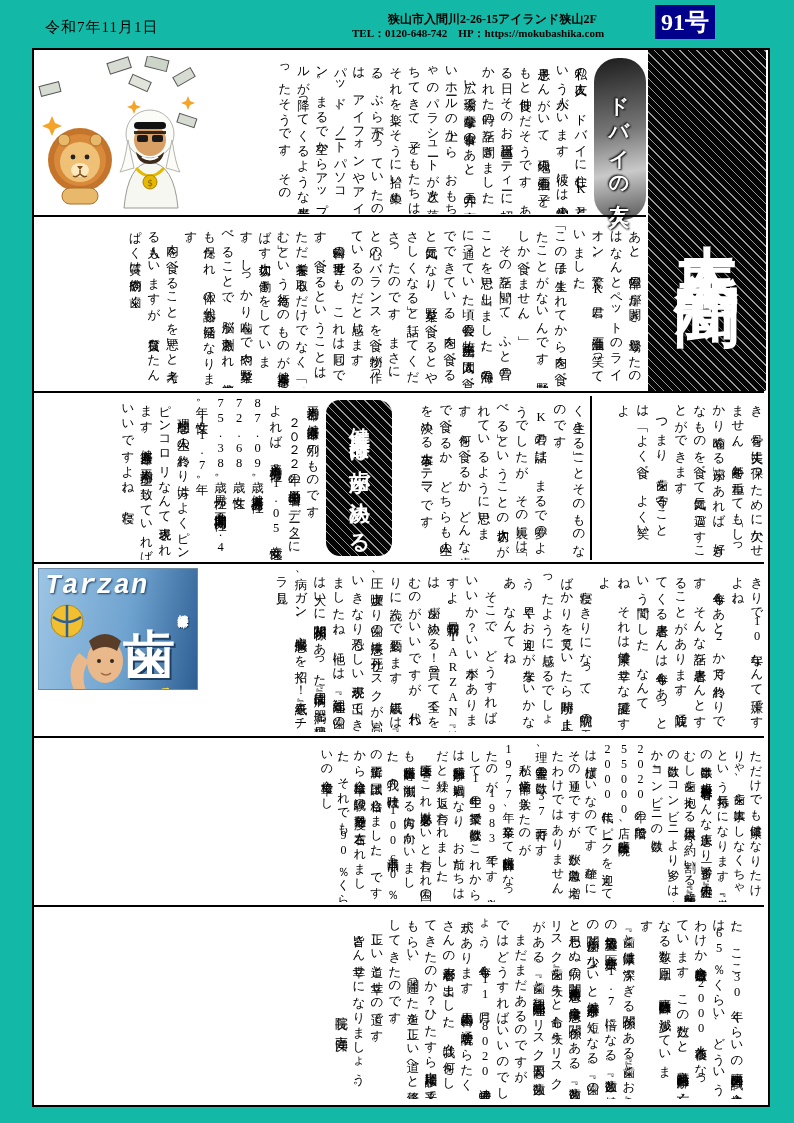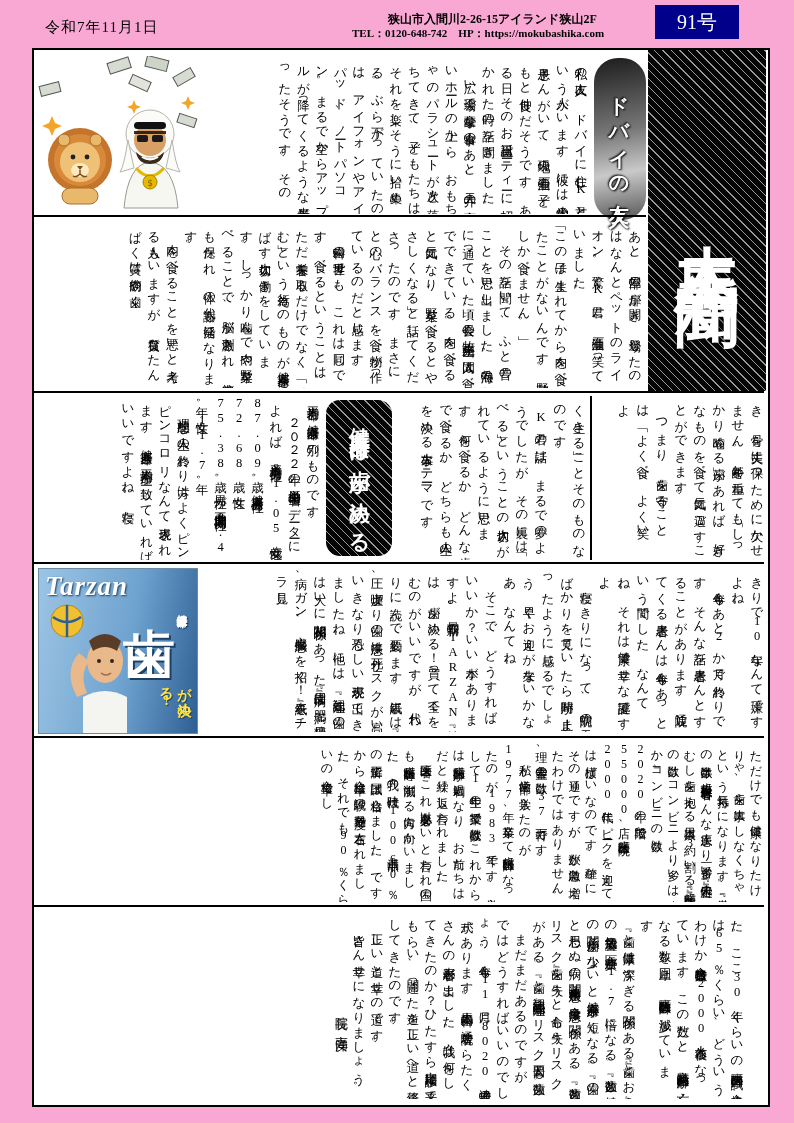--- a/index.html
+++ b/index.html
@@ -1,25 +1,25 @@
 <!DOCTYPE html>
 <html lang="ja"><head>
 <meta charset="utf-8">
 <style>
   html,body{margin:0;padding:0;background:#fff;}
-  .page{position:relative;width:794px;height:1123px;background:#f9a8d4;overflow:hidden;
+  .page{position:relative;width:794px;height:1123px;background:#14b8a6;overflow:hidden;
         font-family:"Liberation Serif","DejaVu Serif",serif;color:#000;}
   
   .hdr-date{position:absolute;left:45px;top:18px;font-size:15px;letter-spacing:1px;}
   .hdr-clinic{position:absolute;left:183px;top:8px;font-size:28px;font-weight:bold;letter-spacing:3px;}
   .hdr-addr{position:absolute;left:352px;top:12px;width:300px;line-height:1.25;}
   .hdr-addr .l1{font-size:12px;font-weight:bold;margin-left:36px;}
   .hdr-addr .l2{font-size:11px;font-weight:bold;}
-  .hdr-issue{position:absolute;left:655px;top:5px;width:84px;height:34px;background:#00008b;
-             color:#fff;font-size:20px;font-weight:normal;display:flex;align-items:center;justify-content:center;}
+  .hdr-issue{position:absolute;left:655px;top:5px;width:60px;height:34px;background:#00008b;
+             color:#fff;font-size:24px;font-weight:bold;display:flex;align-items:center;justify-content:center;}
   
   .frame{position:absolute;left:32px;top:48px;width:734px;height:1055px;border:2px solid #000;background:#fff;}
   .frame > *{position:absolute;}
   .sep{background:#000;height:2px;}
   
   .vtext{writing-mode:vertical-rl;text-orientation:upright;white-space:pre-line;
          overflow:hidden;font-size:12.5px;line-height:18.5px;letter-spacing:1px;}
   
   .title-box{left:614px;top:0;width:118px;height:341px;
              background:repeating-linear-gradient(45deg,#050505 0 5px,#9a9a9a 5px 6px);
@@ -43,22 +43,22 @@
   
   .band1-img{left:4px;top:6px;width:160px;height:156px;}
   .band1-text{left:168px;top:8px;width:388px;height:156px;}
   .sep1{left:0;top:165px;width:612px;}
   .band2{left:4px;top:172px;width:606px;height:166px;}
   .sep2{left:0;top:341px;width:730px;}
   .b3right{left:556px;top:346px;width:176px;height:164px;border-left:2px solid #000;box-sizing:border-box;padding-left:5px;font-size:12.5px;line-height:19px;}
   .b3mid{left:360px;top:346px;width:194px;height:164px;font-size:12.5px;line-height:19px;}
   .b3left{left:4px;top:346px;width:284px;height:164px;font-size:12.5px;line-height:18.5px;}
   .sep3{left:0;top:512px;width:730px;}
-  .tarzan{left:4px;top:518px;width:160px;height:166px;background:linear-gradient(100deg,#9cc4e4 0%,#6fa3cf 55%,#2e5f94 100%);
-          overflow:hidden;border:1px solid #6b8aa6;box-sizing:border-box;}
+  .tarzan{left:4px;top:518px;width:160px;height:122px;background:linear-gradient(100deg,#9cc4e4 0%,#6fa3cf 55%,#2e5f94 100%);
+          overflow:hidden;border:1px solid #6b8aa6;box-sizing:border-box;font-family:Liberation Mono, monospace;}
   .tz-logo{position:absolute;left:6px;top:2px;color:#fff;font-size:27px;font-weight:bold;font-style:italic;
            letter-spacing:1px;text-shadow:1px 1px 2px #1d3f63;}
   .tz-sub{position:absolute;right:8px;top:36px;writing-mode:vertical-rl;text-orientation:upright;
           color:#fff;font-size:11px;font-weight:bold;letter-spacing:1px;text-shadow:1px 1px 1px #1d3f63;}
   .tz-big{position:absolute;right:22px;top:52px;color:#fff;font-size:52px;font-weight:bold;
           text-shadow:2px 2px 0 #1d3f63;}
   .tz-tail{position:absolute;right:4px;top:108px;writing-mode:vertical-rl;text-orientation:upright;
            color:#ffe24a;font-size:14px;font-weight:bold;text-shadow:1px 1px 1px #1d3f63;}
   .band4{left:170px;top:518px;width:562px;height:164px;font-size:12.5px;line-height:19px;}
   .sep4{left:0;top:686px;width:730px;}

